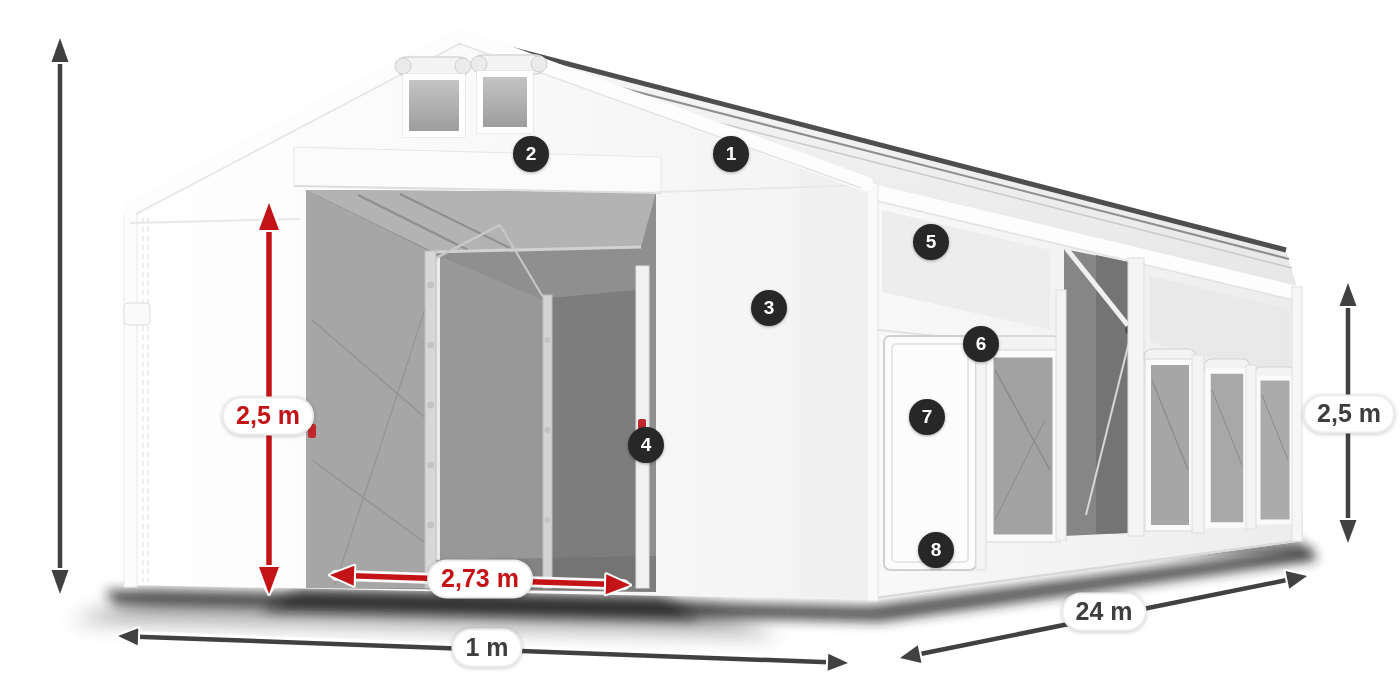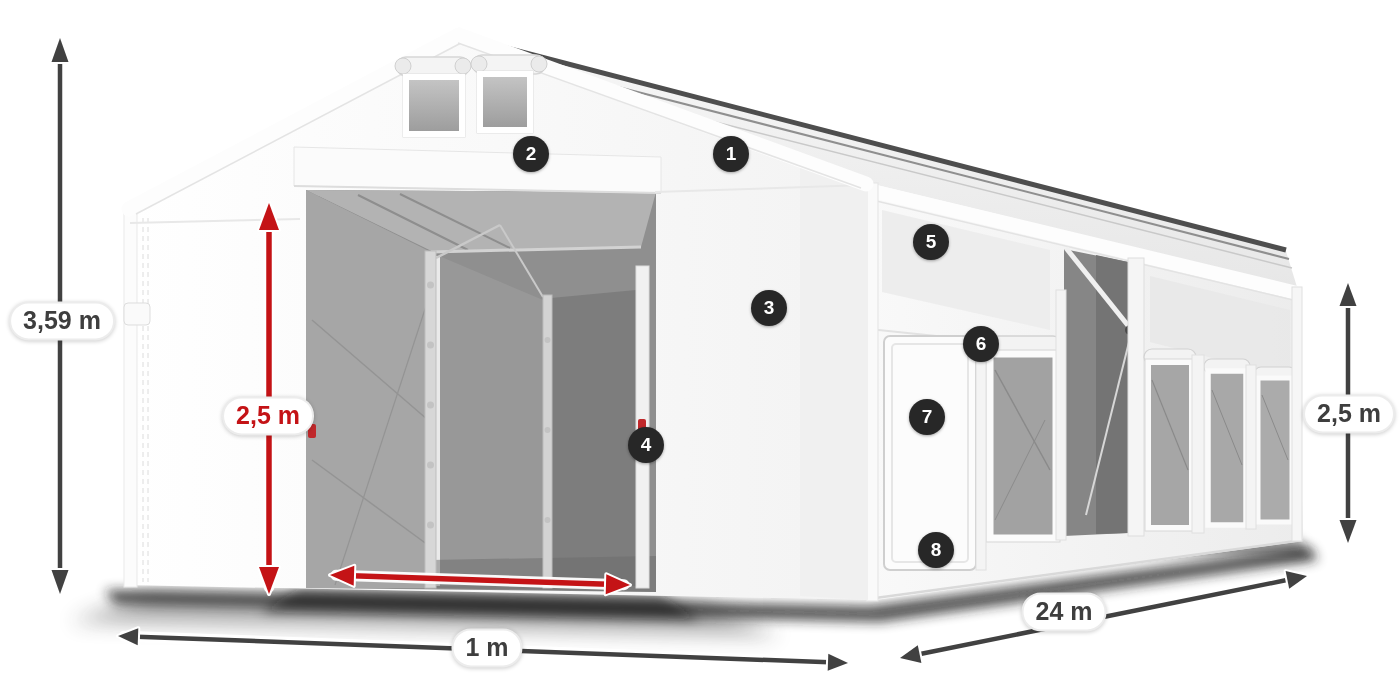--- a/index.html
+++ b/index.html
@@ -251,24 +251,24 @@
 
       <g>
         <line x1="1348" y1="288" x2="1348" y2="538" class="halo"></line>
         <line x1="1348" y1="303" x2="1348" y2="524" class="shaft-dark"></line>
         <polygon points="1348,283 1339.5,306 1356.5,306" class="head-dark"></polygon>
         <polygon points="1348,543 1339.5,520 1356.5,520" class="head-dark"></polygon>
       </g>
     </g>
   </svg>
 
-  <div class="pill" style="left:62px;top:321px">3,59 m</div>
   <div class="pill red" style="left:268px;top:416px">2,5 m</div>
+  <div class="pill red" style="left:480px;top:579px">2,73 m</div>
   <div class="pill" style="left:487px;top:648px">1 m</div>
-  <div class="pill" style="left:1064px;top:612px">24 m</div>
+  <div class="pill" style="left:1104px;top:612px">24 m</div>
   <div class="pill" style="left:1349px;top:414px">2,5 m</div>
 
   <div class="badge" style="left:731px;top:154px">1</div>
   <div class="badge" style="left:531px;top:154px">2</div>
   <div class="badge" style="left:769px;top:308px">3</div>
   <div class="badge" style="left:646px;top:445px">4</div>
   <div class="badge" style="left:931px;top:242px">5</div>
   <div class="badge" style="left:981px;top:344px">6</div>
   <div class="badge" style="left:927px;top:417px">7</div>
   <div class="badge" style="left:936px;top:550px">8</div>

